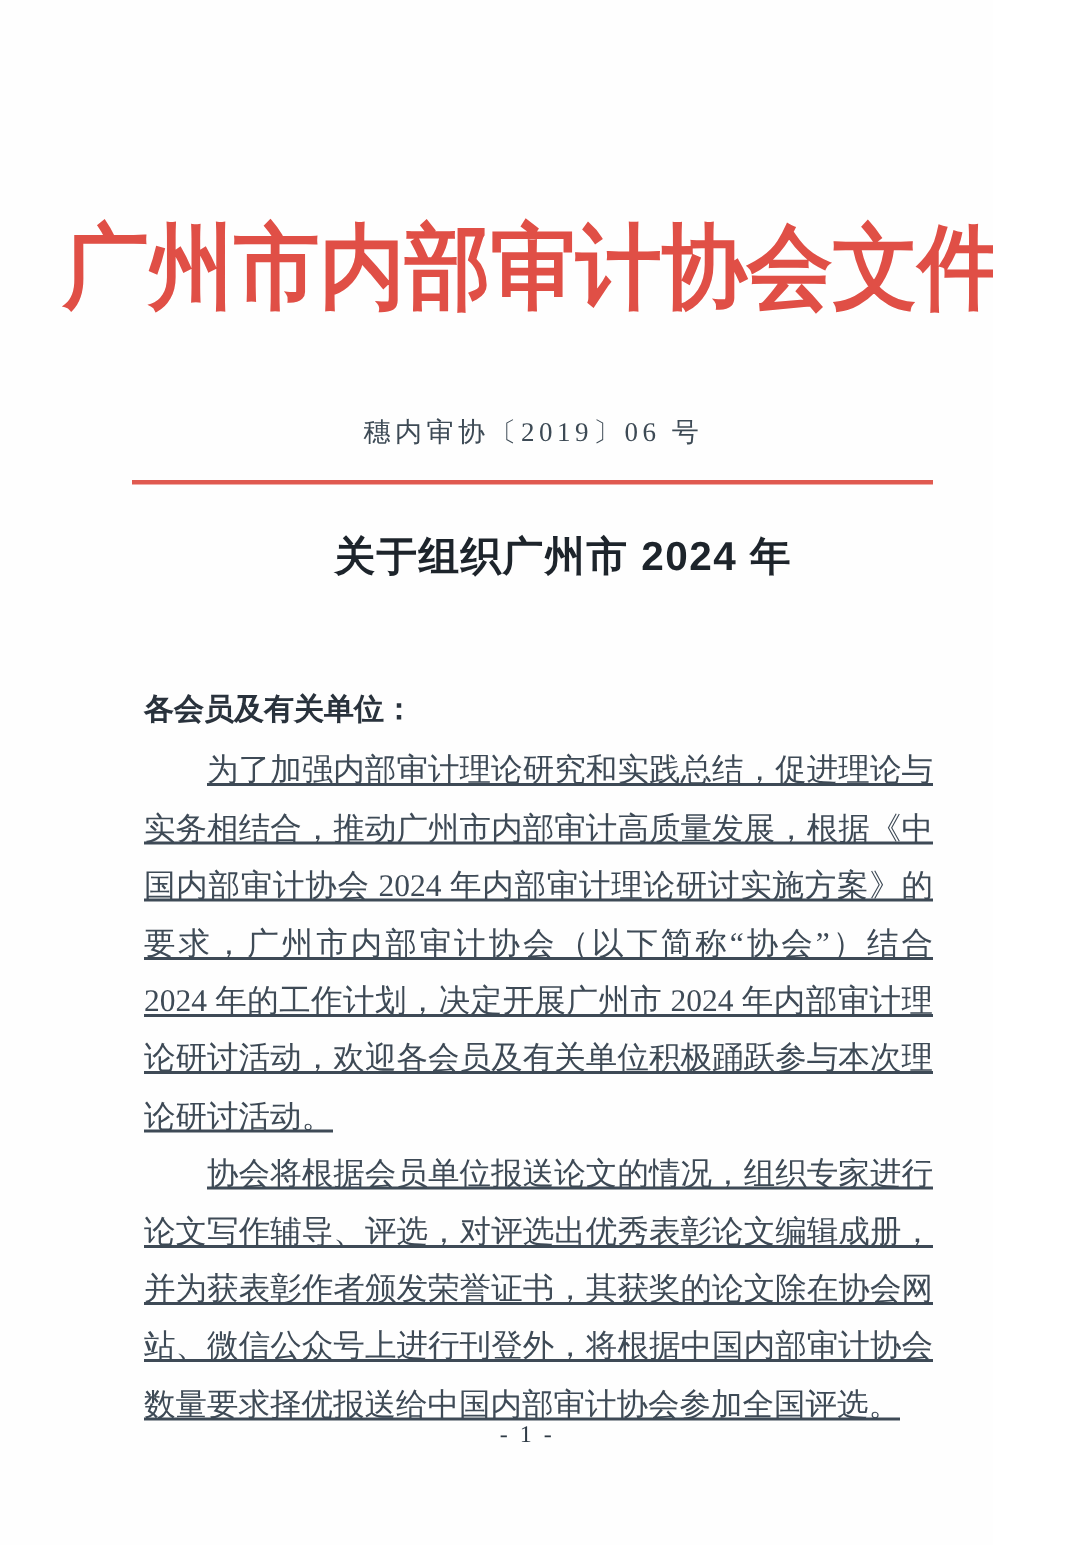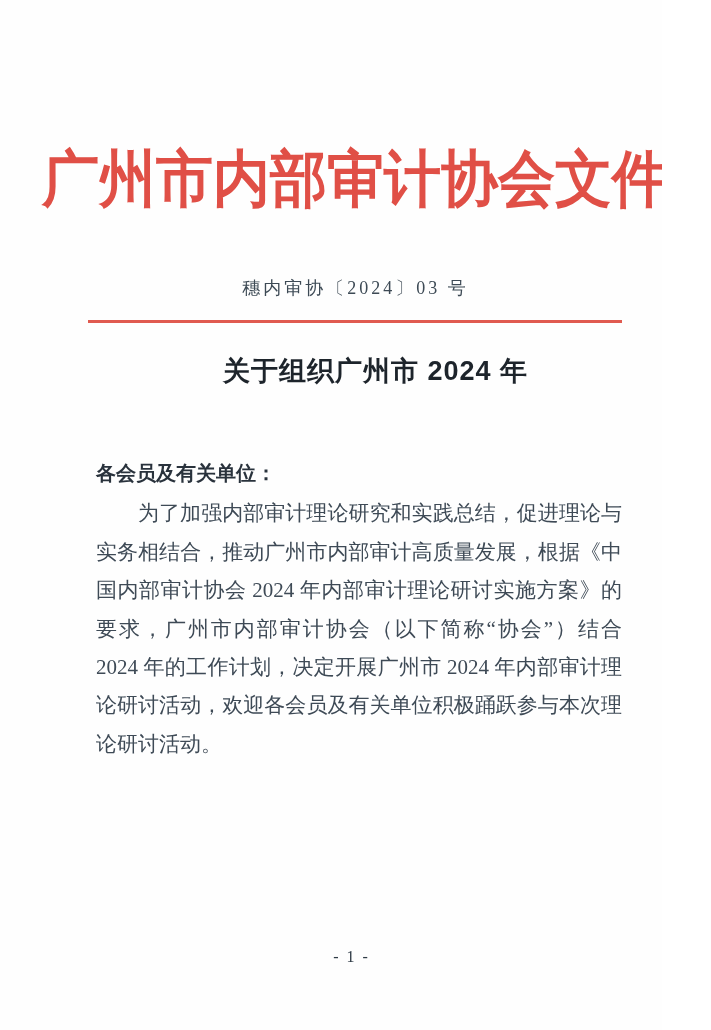--- a/index.html
+++ b/index.html
@@ -76,47 +76,49 @@
     font-weight: bold;
     font-size: 20px;
     color: #29323c;
     margin: 0 0 2px 0;
   }
   .para {
     margin: 0;
     text-indent: 2em;
     text-align: justify;
     text-align-last: left;
+    text-decoration: underline;
   }
   .page-number {
     position: absolute;
     top: 948px;
     left: 0;
     width: 703px;
     text-align: center;
     font-size: 16px;
     letter-spacing: 2px;
     color: #2f3b46;
   }
 </style>
 </head>
 <body>
 
 <div class="page">
 
   <div class="banner-title">广州市内部审计协会文件</div>
 
-  <div class="doc-number">穗内审协〔2024〕03 号</div>
+  <div class="doc-number">穗内审协〔2019〕06 号</div>
 
   <div class="red-rule"></div>
 
   <div class="notice-title">
     <div>关于组织广州市 2024 年</div>
   </div>
 
   <div class="body-block">
     <p class="salutation">各会员及有关单位：</p>
     <p class="para">为了加强内部审计理论研究和实践总结，促进理论与实务相结合，推动广州市内部审计高质量发展，根据《中国内部审计协会 2024 年内部审计理论研讨实施方案》的要求，广州市内部审计协会（以下简称“协会”）结合 2024 年的工作计划，决定开展广州市 2024 年内部审计理论研讨活动，欢迎各会员及有关单位积极踊跃参与本次理论研讨活动。</p>
+    <p class="para">协会将根据会员单位报送论文的情况，组织专家进行论文写作辅导、评选，对评选出优秀表彰论文编辑成册，并为获表彰作者颁发荣誉证书，其获奖的论文除在协会网站、微信公众号上进行刊登外，将根据中国内部审计协会数量要求择优报送给中国内部审计协会参加全国评选。</p>
   </div>
 
   <div class="page-number">- 1 -</div>
 
 </div>
 
 </body></html>

